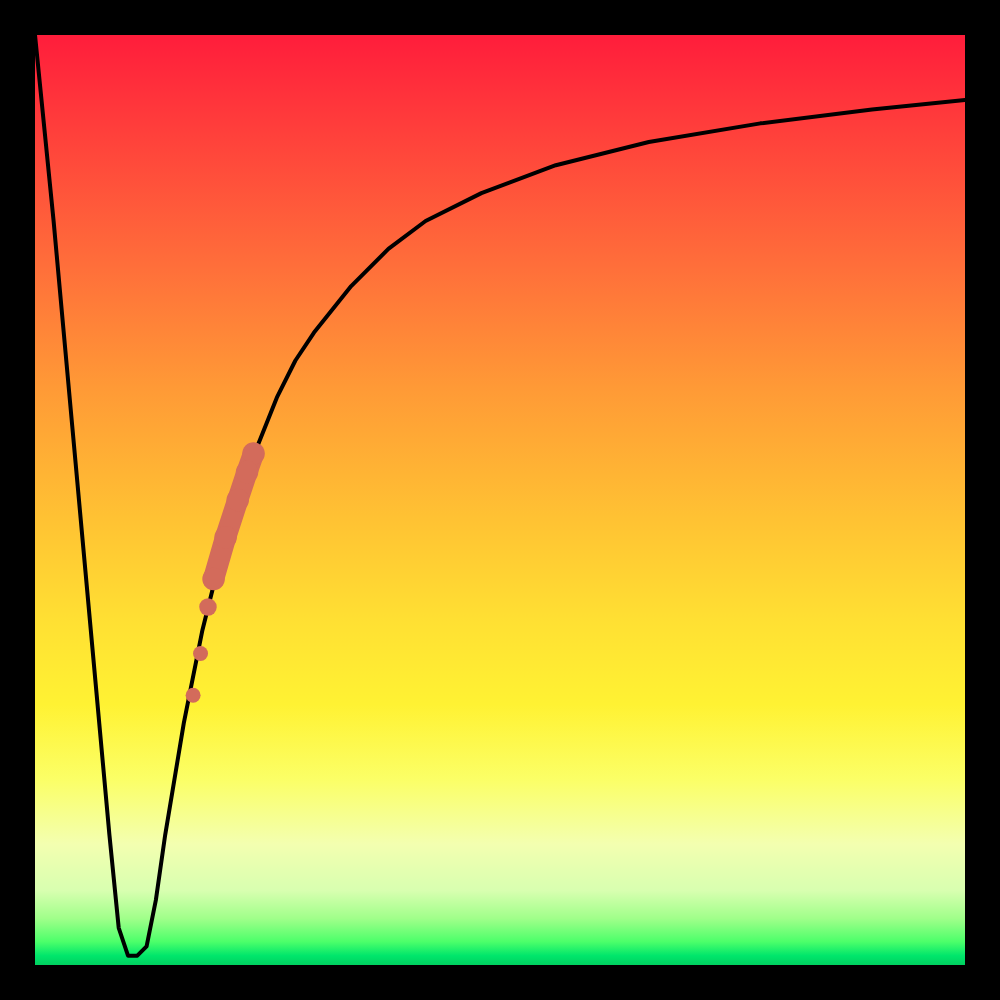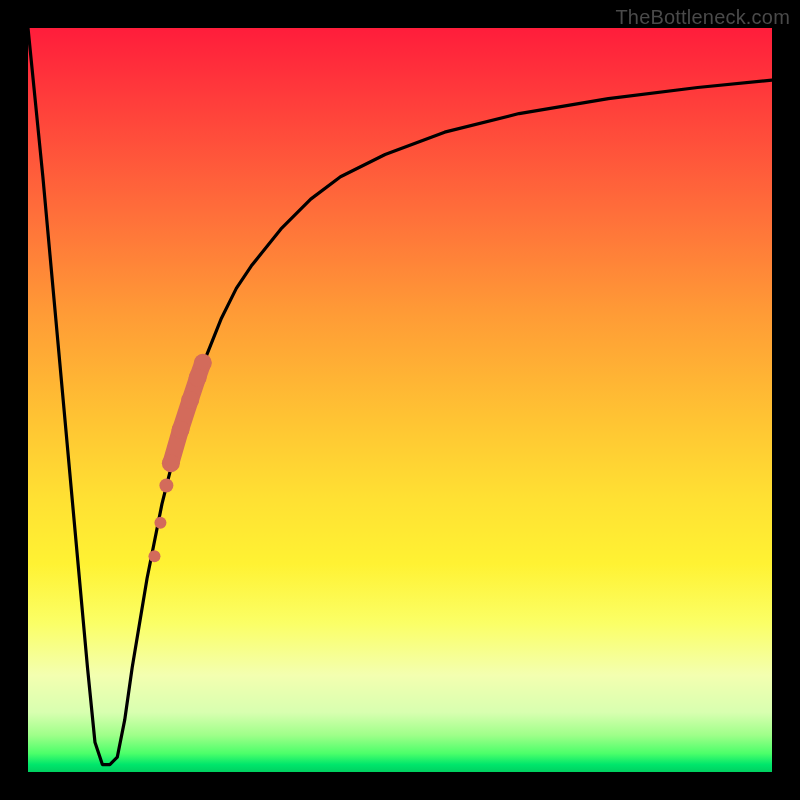--- a/index.html
+++ b/index.html
@@ -76,14 +76,13 @@
           <circle cx="169.63" cy="349.68" r="9" fill="#d36b5b"></circle>
           <circle cx="162.19" cy="372.00" r="9" fill="#d36b5b"></circle>
           <circle cx="152.52" cy="401.76" r="9" fill="#d36b5b"></circle>
           <circle cx="142.85" cy="435.24" r="9" fill="#d36b5b"></circle>
           <circle cx="138.38" cy="457.56" r="7" fill="#d36b5b"></circle>
           <circle cx="132.43" cy="494.76" r="6" fill="#d36b5b"></circle>
           <circle cx="126.48" cy="528.24" r="6" fill="#d36b5b"></circle>
         </g>
     </svg>
   </div>
-  <div class="watermark">TheBottleneck.com</div>
 </div>
 
 </body></html>

